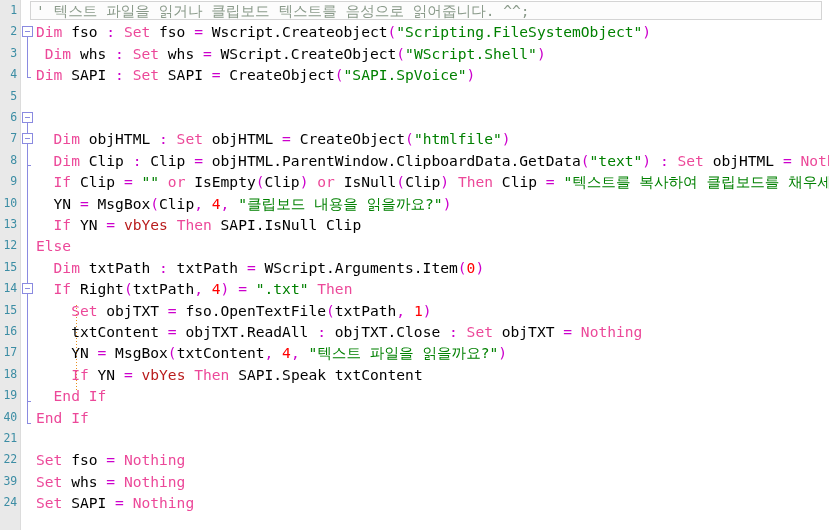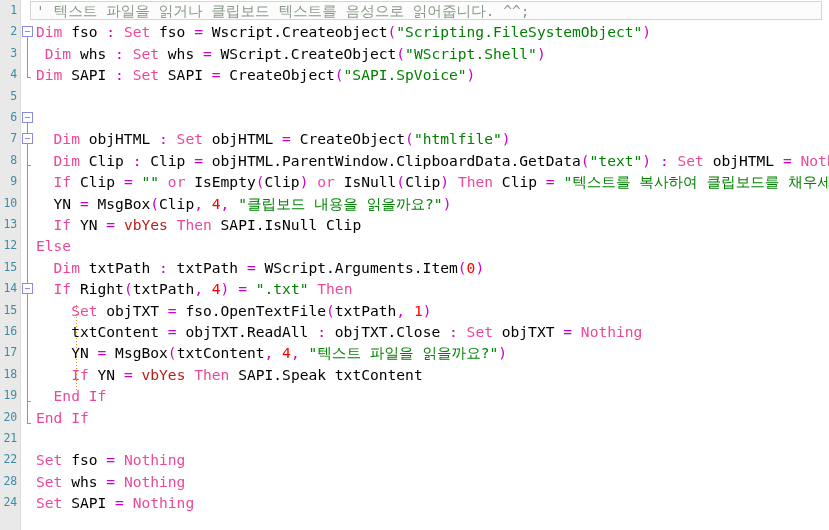--- a/index.html
+++ b/index.html
@@ -175,20 +175,20 @@
       <div class="row" style="top: 192.6px;"><div class="lineno">10</div><div class="code"><span class="pln">  YN </span><span class="op">=</span><span class="pln"> MsgBox</span><span class="op">(</span><span class="pln">Clip</span><span class="op">,</span><span class="pln"> </span><span class="num">4</span><span class="op">,</span><span class="pln"> </span><span class="str">"클립보드 내용을 읽을까요?"</span><span class="op">)</span></div></div>
       <div class="row" style="top: 214px;"><div class="lineno">13</div><div class="code"><span class="pln">  </span><span class="kw">If</span><span class="pln"> YN </span><span class="op">=</span><span class="pln"> </span><span class="cst">vbYes</span><span class="pln"> </span><span class="kw">Then</span><span class="pln"> SAPI.IsNull Clip</span></div></div>
       <div class="row" style="top: 235.4px;"><div class="lineno">12</div><div class="code"><span class="kw">Else</span></div></div>
       <div class="row" style="top: 256.8px;"><div class="lineno">15</div><div class="code"><span class="pln">  </span><span class="kw">Dim</span><span class="pln"> txtPath </span><span class="op">:</span><span class="pln"> txtPath </span><span class="op">=</span><span class="pln"> WScript.Arguments.Item</span><span class="op">(</span><span class="num">0</span><span class="op">)</span></div></div>
       <div class="row" style="top: 278.2px;"><div class="lineno">14</div><div class="code"><span class="pln">  </span><span class="kw">If</span><span class="pln"> Right</span><span class="op">(</span><span class="pln">txtPath</span><span class="op">,</span><span class="pln"> </span><span class="num">4</span><span class="op">)</span><span class="pln"> </span><span class="op">=</span><span class="pln"> </span><span class="str">".txt"</span><span class="pln"> </span><span class="kw">Then</span></div></div>
       <div class="row" style="top: 299.6px;"><div class="lineno">15</div><div class="code"><span class="pln">    </span><span class="kw">Set</span><span class="pln"> objTXT </span><span class="op">=</span><span class="pln"> fso.OpenTextFile</span><span class="op">(</span><span class="pln">txtPath</span><span class="op">,</span><span class="pln"> </span><span class="num">1</span><span class="op">)</span></div></div>
       <div class="row" style="top: 321px;"><div class="lineno">16</div><div class="code"><span class="pln">    txtContent </span><span class="op">=</span><span class="pln"> objTXT.ReadAll </span><span class="op">:</span><span class="pln"> objTXT.Close </span><span class="op">:</span><span class="pln"> </span><span class="kw">Set</span><span class="pln"> objTXT </span><span class="op">=</span><span class="pln"> </span><span class="kw">Nothing</span></div></div>
       <div class="row" style="top: 342.4px;"><div class="lineno">17</div><div class="code"><span class="pln">    YN </span><span class="op">=</span><span class="pln"> MsgBox</span><span class="op">(</span><span class="pln">txtContent</span><span class="op">,</span><span class="pln"> </span><span class="num">4</span><span class="op">,</span><span class="pln"> </span><span class="str">"텍스트 파일을 읽을까요?"</span><span class="op">)</span></div></div>
       <div class="row" style="top: 363.8px;"><div class="lineno">18</div><div class="code"><span class="pln">    </span><span class="kw">If</span><span class="pln"> YN </span><span class="op">=</span><span class="pln"> </span><span class="cst">vbYes</span><span class="pln"> </span><span class="kw">Then</span><span class="pln"> SAPI.Speak txtContent</span></div></div>
       <div class="row" style="top: 385.2px;"><div class="lineno">19</div><div class="code"><span class="pln">  </span><span class="kw">End If</span></div></div>
-      <div class="row" style="top: 406.6px;"><div class="lineno">20</div><div class="code"><span class="kw">End If</span></div></div>
+      <div class="row" style="top: 406.6px;"><div class="lineno">40</div><div class="code"><span class="kw">End If</span></div></div>
       <div class="row" style="top: 428px;"><div class="lineno">21</div><div class="code"></div></div>
       <div class="row" style="top: 449.4px;"><div class="lineno">22</div><div class="code"><span class="kw">Set</span><span class="pln"> fso </span><span class="op">=</span><span class="pln"> </span><span class="kw">Nothing</span></div></div>
-      <div class="row" style="top: 470.8px;"><div class="lineno">28</div><div class="code"><span class="kw">Set</span><span class="pln"> whs </span><span class="op">=</span><span class="pln"> </span><span class="kw">Nothing</span></div></div>
+      <div class="row" style="top: 470.8px;"><div class="lineno">39</div><div class="code"><span class="kw">Set</span><span class="pln"> whs </span><span class="op">=</span><span class="pln"> </span><span class="kw">Nothing</span></div></div>
       <div class="row" style="top: 492.2px;"><div class="lineno">24</div><div class="code"><span class="kw">Set</span><span class="pln"> SAPI </span><span class="op">=</span><span class="pln"> </span><span class="kw">Nothing</span></div></div>
     </div>
 
 </div>
 
 </body></html>

